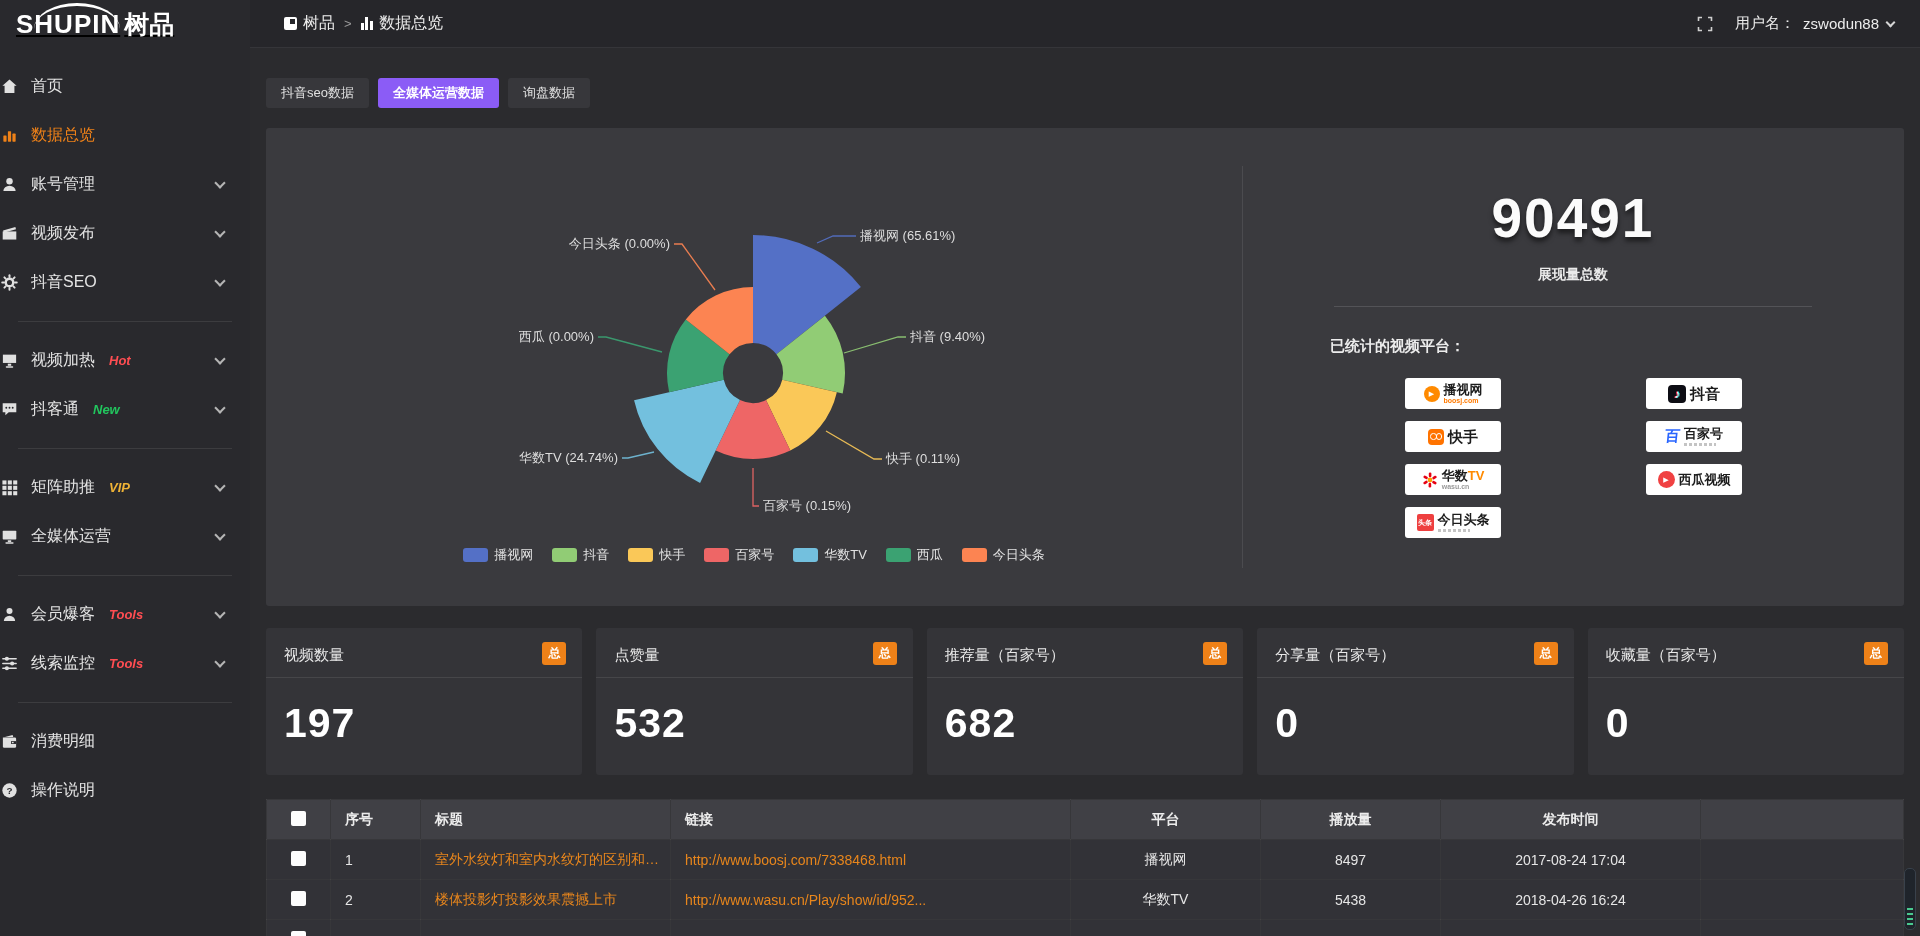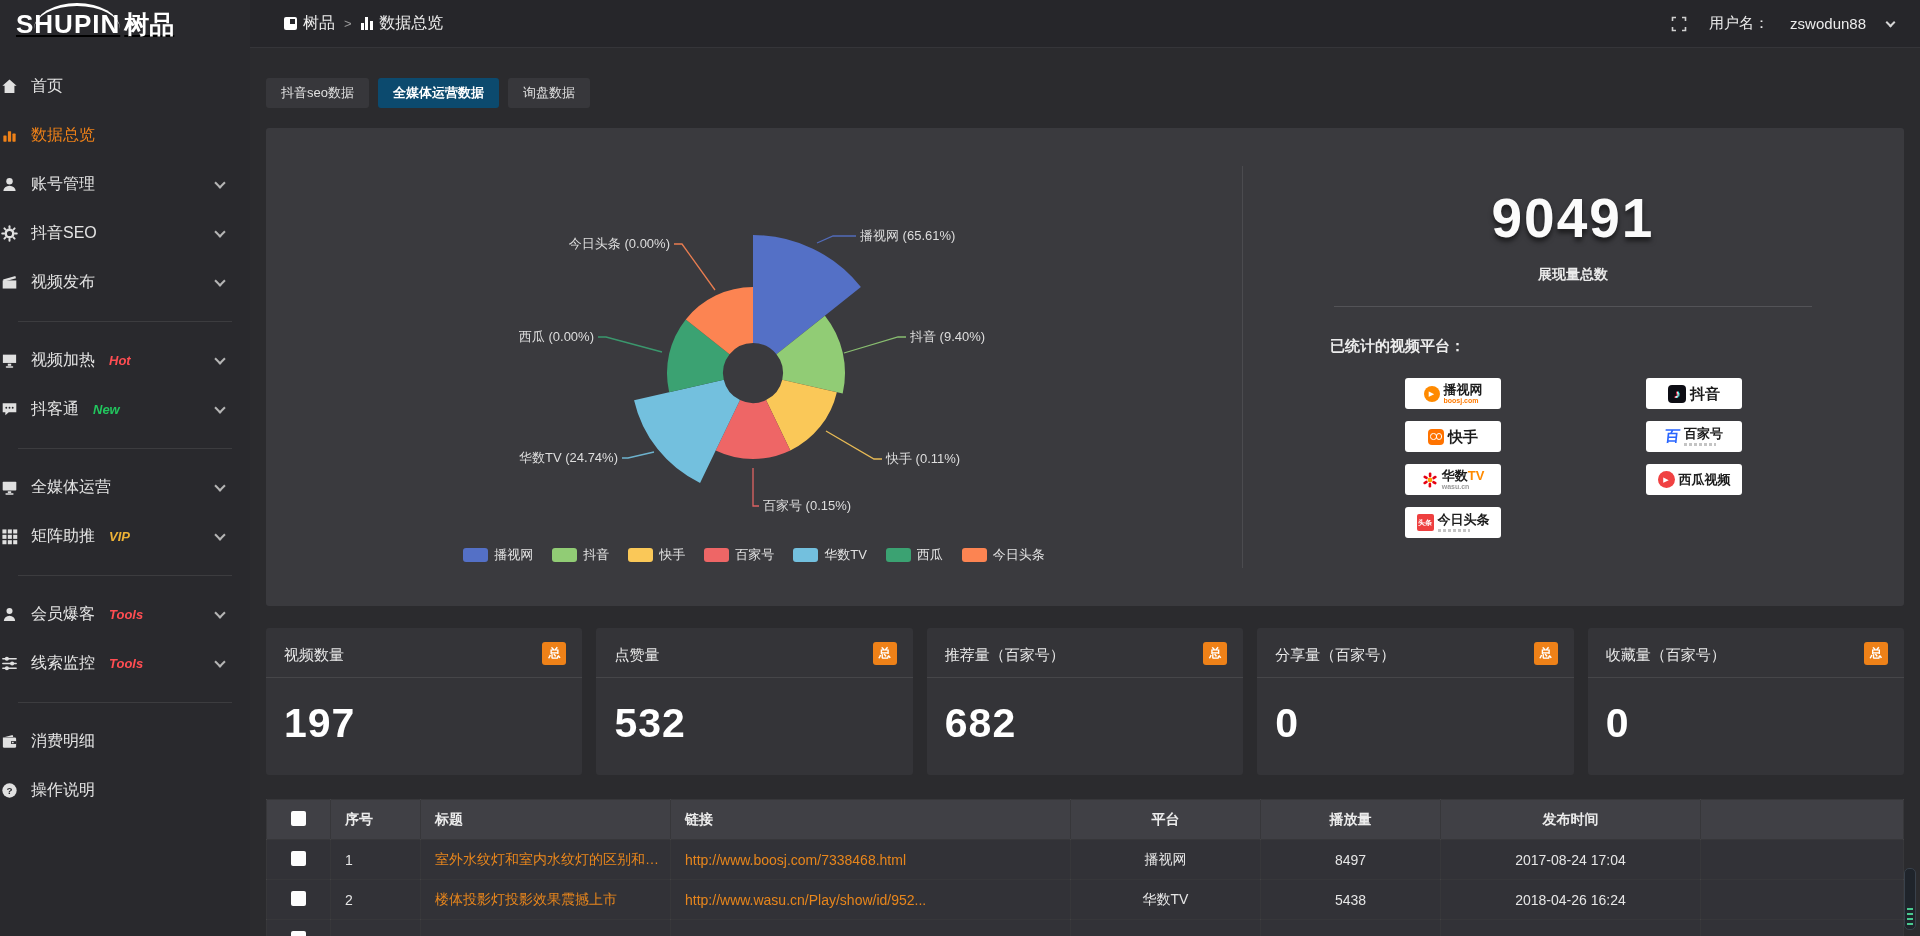--- a/index.html
+++ b/index.html
@@ -31,21 +31,21 @@
   .crumbs { display:flex; align-items:center; gap:9px; color:#ededed; font-size:16px; }
   .crumb { display:flex; align-items:center; gap:6px; cursor:pointer; }
   .crumb-sep { color:#9a9a9a; font-size:13px; }
   .app-glyph { width:13px; height:13px; background:#fff; border-radius:2px; position:relative; }
   .app-glyph::before { content:''; position:absolute; right:2px; top:2px; width:5px; height:5px; background:#26262a; }
   .mini-bars { display:flex; align-items:flex-end; gap:1.5px; height:13px; }
   .mini-bars i { width:3.2px; background:#fff; display:block; }
   .mini-bars i:nth-child(1){height:7px;} .mini-bars i:nth-child(2){height:13px;} .mini-bars i:nth-child(3){height:9px;}
   .top-right { margin-left:auto; display:flex; align-items:center; gap:22px; }
   .fullscreen { cursor:pointer; display:flex; }
-  .user { color:#ececec; font-size:15px; display:flex; align-items:center; gap:21px; cursor:pointer; }
+  .user { color:#ececec; font-size:15px; display:flex; align-items:center; gap:8px; cursor:pointer; }
   .user .chev { margin:0 0 2px 0; width:7px; height:7px; border-color:#d5d5d5; }
 
   .content { padding:30px 16px 0 16px; }
 
   
   .tabs { display:flex; }
   .tab { height:30px; padding:0 15px; font-size:13px; background:#37373b; color:#e0e0e0;
     border-radius:3px; display:flex; align-items:center; margin-right:9px; cursor:pointer; }
   .tab.active { color:#fff; font-weight:bold; }
 
@@ -150,46 +150,46 @@
               <circle cx="9" cy="5.6" r="3.4"></circle>
               <path d="M2.5 16 a6.5 5.6 0 0 1 13 0 Z"></path>
             </svg>
           </span>
           <span class="side-label">账号管理</span>
           <span class="chev"></span>
         </div>
         <div class="side-item">
           <span class="side-icon">
             <svg viewBox="0 0 18 18" width="17" height="17" fill="currentColor">
+              <path d="M1.8 6.8 H16.2 V15.4 H1.8 Z"></path>
+              <path d="M2.2 5.9 L15.2 2.2 L15.9 4.6 L2.9 8.3 Z"></path>
+            </svg>
+          </span>
+          <span class="side-label">视频发布</span>
+          <span class="chev"></span>
+        </div>
+        <div class="side-item">
+          <span class="side-icon">
+            <svg viewBox="0 0 18 18" width="17" height="17" fill="currentColor">
               <circle cx="9" cy="9" r="4" fill="none" stroke="currentColor" stroke-width="2.6"></circle>
               <g stroke="currentColor" stroke-width="2.1" stroke-linecap="round">
                 <line x1="9" y1="1.3" x2="9" y2="3.2"></line>
                 <line x1="9" y1="14.8" x2="9" y2="16.7"></line>
                 <line x1="1.3" y1="9" x2="3.2" y2="9"></line>
                 <line x1="14.8" y1="9" x2="16.7" y2="9"></line>
                 <line x1="3.6" y1="3.6" x2="4.9" y2="4.9"></line>
                 <line x1="13.1" y1="13.1" x2="14.4" y2="14.4"></line>
                 <line x1="3.6" y1="14.4" x2="4.9" y2="13.1"></line>
                 <line x1="13.1" y1="4.9" x2="14.4" y2="3.6"></line>
               </g>
             </svg>
           </span>
           <span class="side-label">抖音SEO</span>
           <span class="chev"></span>
         </div>
-        <div class="side-item">
-          <span class="side-icon">
-            <svg viewBox="0 0 18 18" width="17" height="17" fill="currentColor">
-              <path d="M1.8 6.8 H16.2 V15.4 H1.8 Z"></path>
-              <path d="M2.2 5.9 L15.2 2.2 L15.9 4.6 L2.9 8.3 Z"></path>
-            </svg>
-          </span>
-          <span class="side-label">视频发布</span>
-          <span class="chev"></span>
-        </div>
         <div class="side-divider"></div>
         <div class="side-item">
           <span class="side-icon">
             <svg viewBox="0 0 18 18" width="17" height="17" fill="currentColor">
               <path d="M2 2.8 H16 V11.6 H2 Z"></path>
               <rect x="7.2" y="12.4" width="3.6" height="2.2"></rect>
               <rect x="5" y="15" width="8" height="1.6" rx="0.8"></rect>
             </svg>
           </span>
           <span class="side-label">视频加热</span>
@@ -205,49 +205,49 @@
                 <circle cx="9" cy="7.2" r="1"></circle>
                 <circle cx="12.4" cy="7.2" r="1"></circle>
               </g>
             </svg>
           </span>
           <span class="side-label">抖客通</span>
           <span class="side-tag" style="color:#22c55e">New</span>
           <span class="chev"></span>
         </div>
         <div class="side-divider"></div>
-        <div class="side-item">
-          <span class="side-icon">
-            <svg viewBox="0 0 18 18" width="17" height="17" fill="currentColor">
-              <rect x="1.8" y="2.8" width="14.4" height="9.4" rx="0.8"></rect>
-              <rect x="7.2" y="13" width="3.6" height="1.8"></rect>
-              <rect x="4.6" y="15.2" width="8.8" height="1.6" rx="0.8"></rect>
-            </svg>
-          </span>
-          <span class="side-label">全媒体运营</span>
-          <span class="chev"></span>
-        </div>
         <div class="side-item">
           <span class="side-icon">
             <svg viewBox="0 0 18 18" width="17" height="17" fill="currentColor">
               <g>
                 <rect x="1.5" y="1.5" width="4.3" height="4.3"></rect>
                 <rect x="7.2" y="1.5" width="4.3" height="4.3"></rect>
                 <rect x="12.9" y="1.5" width="4.3" height="4.3"></rect>
                 <rect x="1.5" y="7.2" width="4.3" height="4.3"></rect>
                 <rect x="7.2" y="7.2" width="4.3" height="4.3"></rect>
                 <rect x="12.9" y="7.2" width="4.3" height="4.3"></rect>
                 <rect x="1.5" y="12.9" width="4.3" height="4.3"></rect>
                 <rect x="7.2" y="12.9" width="4.3" height="4.3"></rect>
                 <rect x="12.9" y="12.9" width="4.3" height="4.3"></rect>
               </g>
             </svg>
           </span>
           <span class="side-label">矩阵助推</span>
           <span class="side-tag" style="color:#efb336">VIP</span>
+          <span class="chev"></span>
+        </div>
+        <div class="side-item">
+          <span class="side-icon">
+            <svg viewBox="0 0 18 18" width="17" height="17" fill="currentColor">
+              <rect x="1.8" y="2.8" width="14.4" height="9.4" rx="0.8"></rect>
+              <rect x="7.2" y="13" width="3.6" height="1.8"></rect>
+              <rect x="4.6" y="15.2" width="8.8" height="1.6" rx="0.8"></rect>
+            </svg>
+          </span>
+          <span class="side-label">全媒体运营</span>
           <span class="chev"></span>
         </div>
         <div class="side-divider"></div>
         <div class="side-item">
           <span class="side-icon">
             <svg viewBox="0 0 18 18" width="17" height="17" fill="currentColor">
               <circle cx="9" cy="5.2" r="3.2"></circle>
               <path d="M3 16 a6 5.8 0 0 1 12 0 Z"></path>
             </svg>
           </span>
@@ -327,21 +327,21 @@
           <span>用户名：</span>
             <span>zswodun88</span>
           <span class="chev"></span>
         </span>
       </div>
     </header>
 
     <div class="content">
       <div class="tabs" id="tabs">
           <div class="tab">抖音seo数据</div>
-          <div class="tab active" style="background: #0c4a6e;">全媒体运营数据</div>
+          <div class="tab active" style="background: #8b5cf6;">全媒体运营数据</div>
           <div class="tab">询盘数据</div>
         </div>
 
       <section class="chart-panel">
         <svg class="pie-svg" id="pie-svg" width="976" height="478" viewBox="0 0 976 478">
             <path d="M487 215 L487 107 A138 138 0 0 1 594.8927445805881 158.9584073434948 L510.4549444740409 226.295305944238 A30 30 0 0 0 487 215 Z" fill="#5470c6"></path>
             <polyline points="551,115 567,108 590,108" fill="none" stroke="#5470c6" stroke-width="1.3" opacity=".9"></polyline>
             <text x="594" y="109" text-anchor="start" dominant-baseline="middle" fill="#dedede" font-size="13">播视网 (65.61%)</text>
             <path d="M510.4549444740409 226.295305944238 L558.9284963870588 187.63893822899652 A92 92 0 0 1 576.6933679207277 265.47192592398096 L516.2478373654548 251.67562801868942 A30 30 0 0 0 510.4549444740409 226.295305944238 Z" fill="#91cc75"></path>
             <polyline points="578,225 632,209 640,209" fill="none" stroke="#91cc75" stroke-width="1.3" opacity=".9"></polyline>

